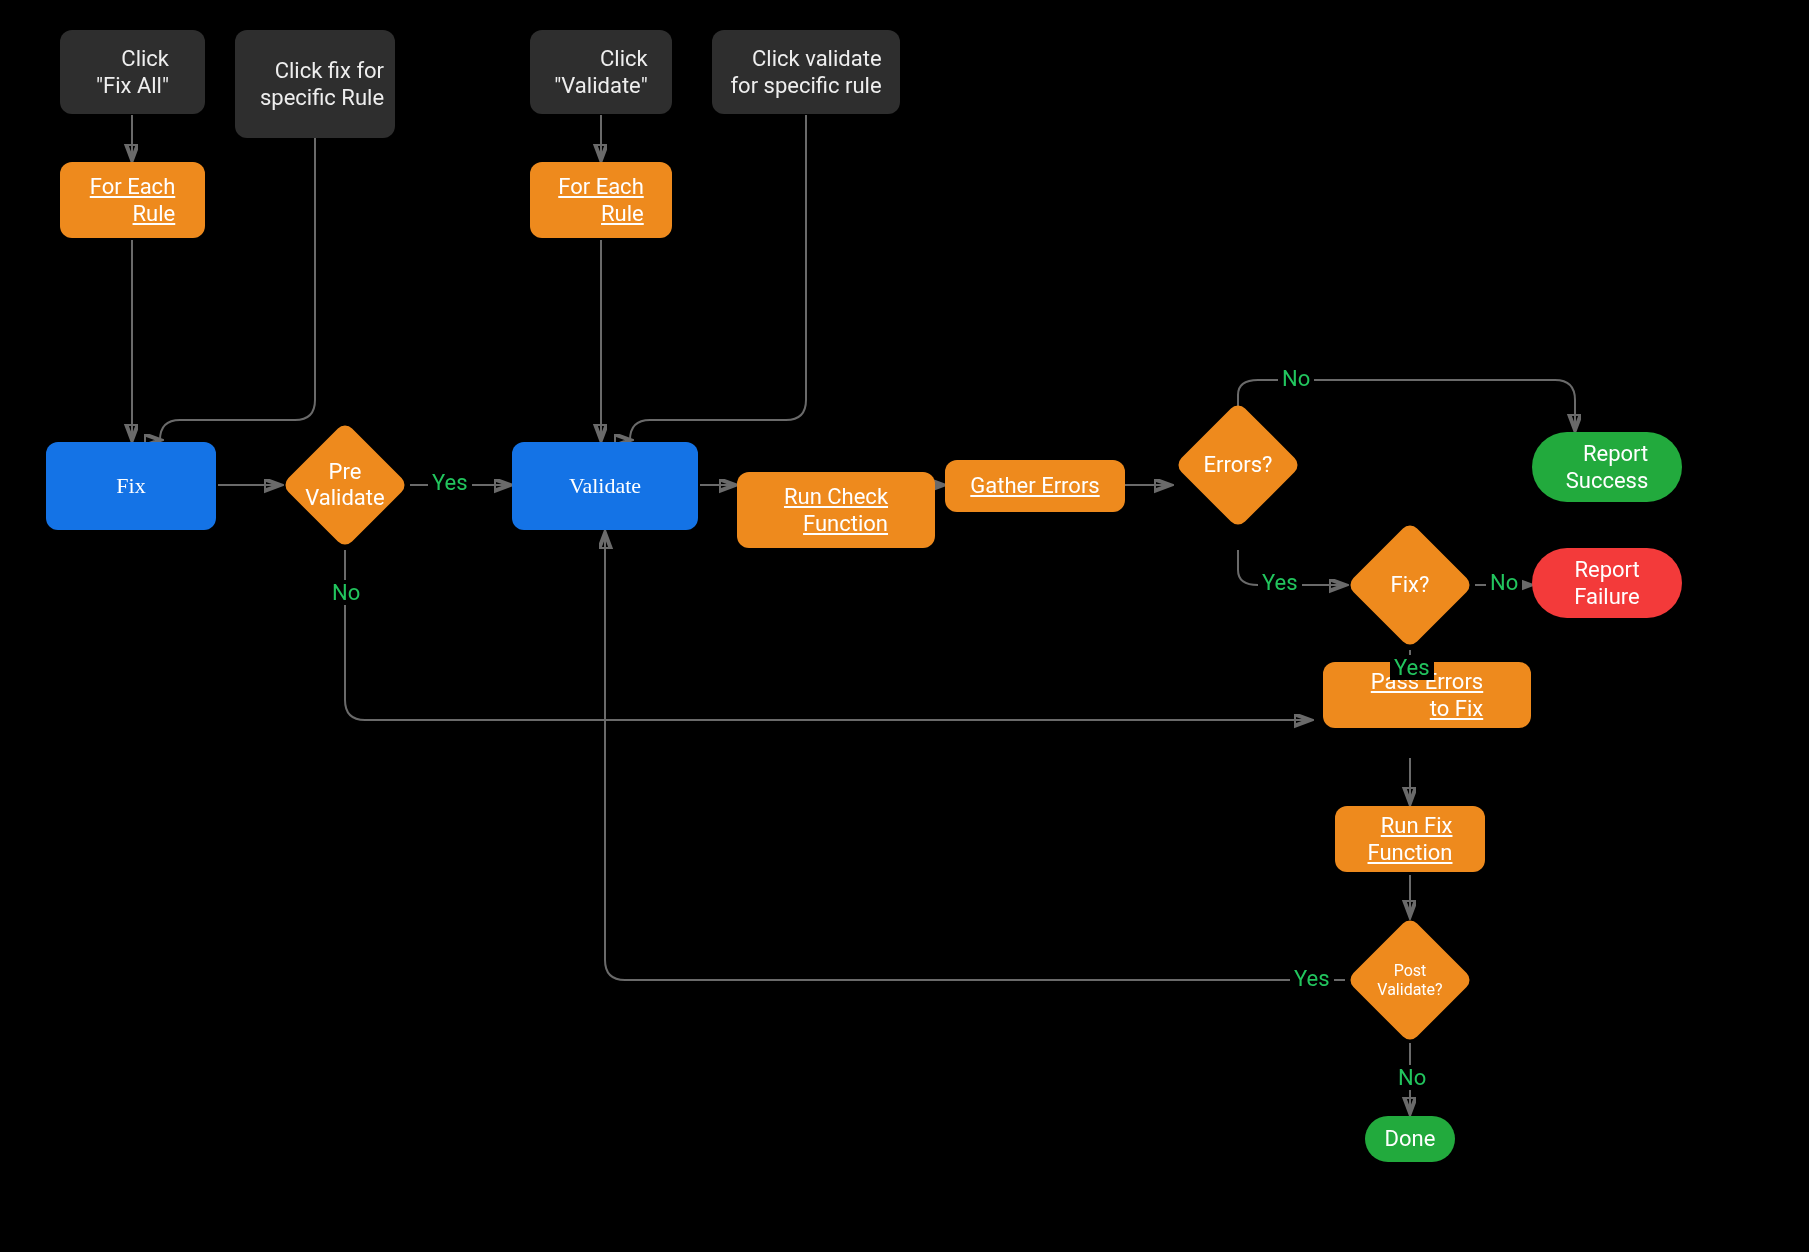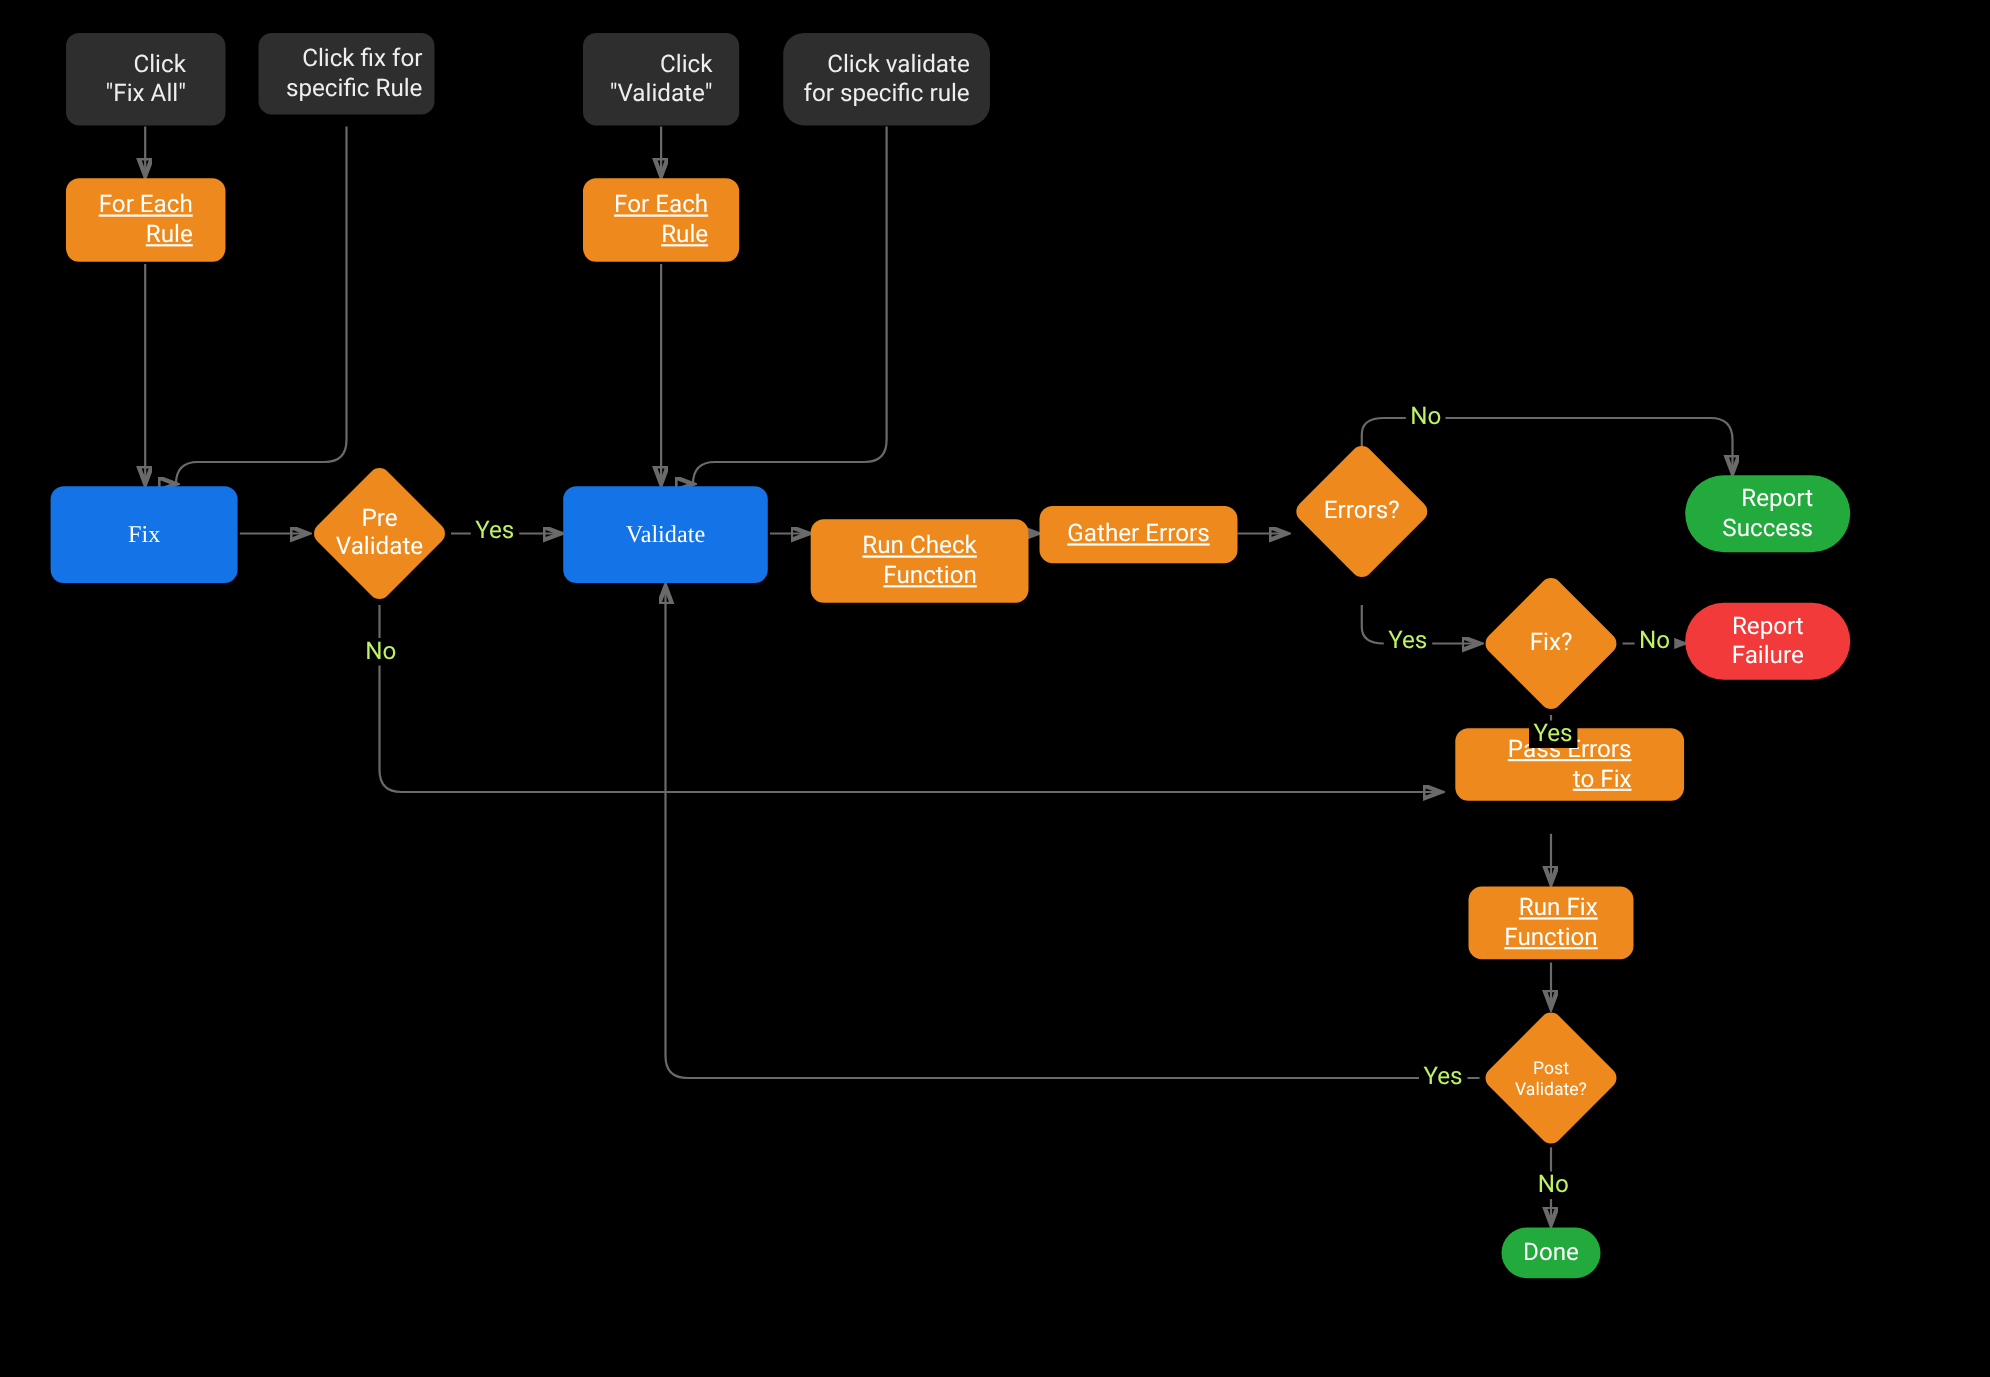--- a/index.html
+++ b/index.html
@@ -62,21 +62,21 @@
     display: flex;
     align-items: center;
     justify-content: center;
     color: #fff;
     font-size: 22px;
     text-align: center;
     line-height: 1.2;
   }
   .edgeLabel {
     position: absolute;
-    color: #bef264;
+    color: #22c55e;
     font-size: 22px;
     background: #000;
     padding: 0 4px;
   }
   svg.edges {
     position: absolute;
     inset: 0;
     width: 1809px;
     height: 1252px;
     pointer-events: none;
@@ -134,27 +134,27 @@
   <line x1="1410" y1="875" x2="1410" y2="916" marker-end="url(#arrow)"></line>
 
   <line x1="1410" y1="1043" x2="1410" y2="1113" marker-end="url(#arrow)"></line>
 
   <path d="M 1345 980 L 625 980 Q 605 980 605 960 L 605 533" marker-end="url(#arrow)"></path>
 </svg>
 
 <div class="node rect gray" style="left:60px; top:30px; width:145px; height:84px; white-space:pre-line;">Click
 "Fix All"</div>
 
-<div class="node rect gray" style="left:235px; top:30px; width:160px; height:74px; white-space:pre-line;padding-left:14px;">Click fix for
+<div class="node rect gray" style="left:235px; top:30px; width:160px; height:108px; white-space:pre-line;padding-left:14px;">Click fix for
 specific Rule</div>
 
 <div class="node rect gray" style="left:530px; top:30px; width:142px; height:84px; white-space:pre-line;">Click
 "Validate"</div>
 
-<div class="node rect gray" style="left:712px; top:30px; width:188px; height:84px; white-space:pre-line;border-radius:19px;">Click validate
+<div class="node rect gray" style="left:712px; top:30px; width:188px; height:84px; white-space:pre-line;">Click validate
 for specific rule</div>
 
 <div class="node rect orange" style="left:60px; top:162px; width:145px; height:76px; white-space:pre-line;">For Each
 Rule</div>
 
 <div class="node rect orange" style="left:530px; top:162px; width:142px; height:76px; white-space:pre-line;">For Each
 Rule</div>
 
 <div class="node rect blue" style="left:46px; top:442px; width:170px; height:88px;">Fix</div>
 

